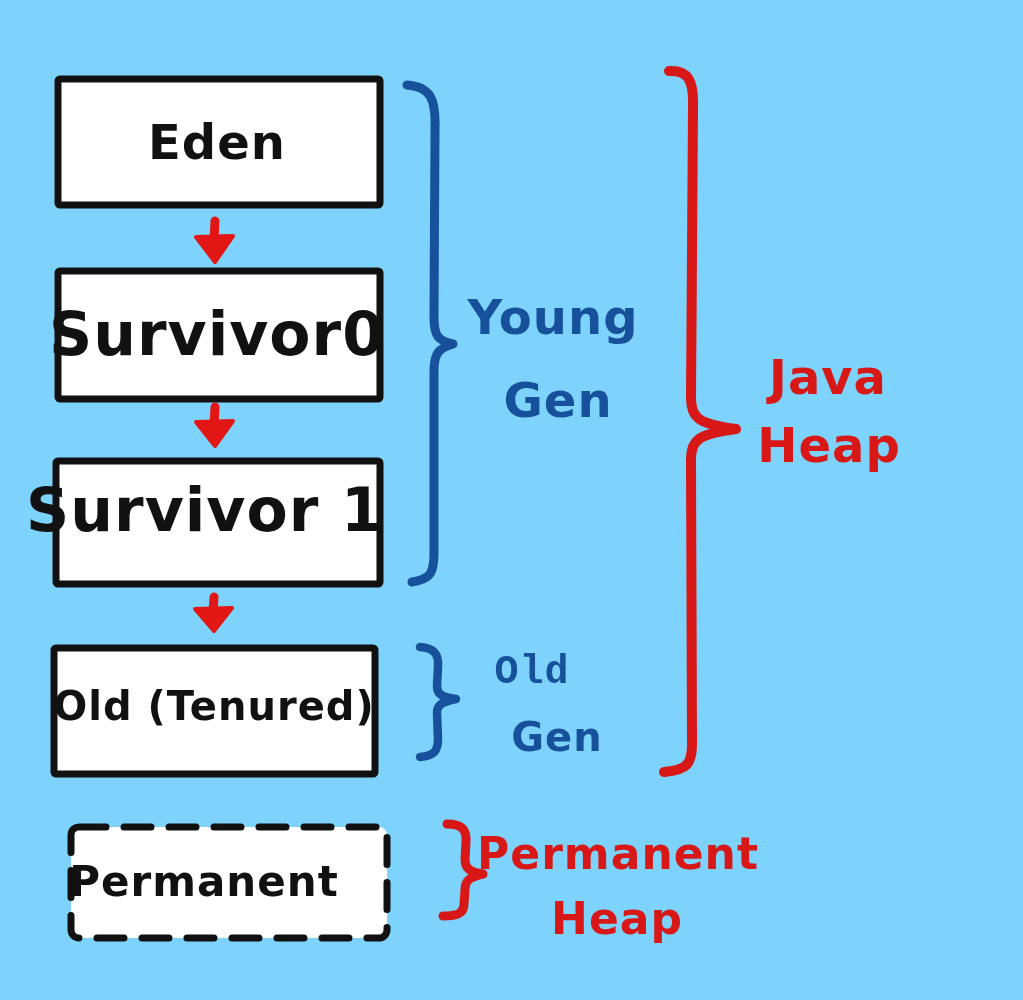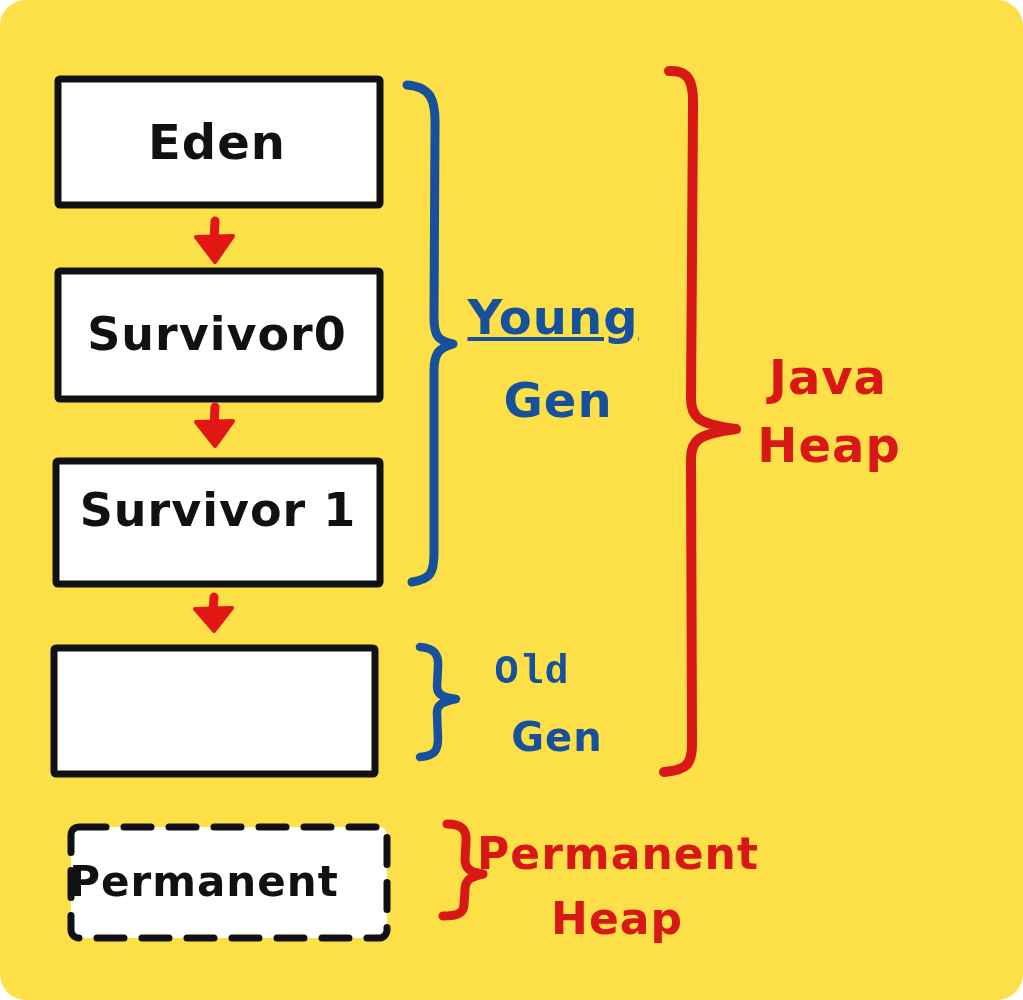--- a/index.html
+++ b/index.html
@@ -1,38 +1,37 @@
 <!DOCTYPE html>
 <html><head>
 <meta charset="utf-8">
 <style>
   html,body{margin:0;padding:0;background:#ffffff;}
   .canvas{
     position:relative;
     width:1023px;height:1000px;
-    background:#fde047;
+    background:#7dd3fc;
     font-family:"DejaVu Sans", sans-serif;
     overflow:hidden;
-    border-radius:26px;
   }
   .strokes{position:absolute;left:0;top:0;}
   .lbl{
     position:absolute;
     transform:translate(-50%,-50%);
     white-space:nowrap;
     font-weight:700;
     color:#111111;
     letter-spacing:1px;
     line-height:1;
     user-select:none;
   }
   .blue{color:#17519c;}
   .red{color:#d81717;}
   .fs48{font-size:48px;}
-  .fs46{font-size:46px;}
+  .fs46{font-size:60px;}
   .fs44{font-size:44px;}
   .fs42{font-size:42px;}
   .fs40{font-size:40px;}
 </style>
 </head>
 <body>
 
 <div class="canvas">
 
   <svg class="strokes" width="1023" height="1000" viewBox="0 0 1023 1000">
@@ -88,24 +87,25 @@
              C 462 824, 467 830, 466 842
              L 465 859
              C 465 868, 469 872, 483 874
              C 469 877, 465 881, 465 890
              L 464 904
              C 464 913, 458 916, 443 916" fill="none" stroke="#d81717" stroke-width="9" stroke-linecap="round" stroke-linejoin="round"></path>
   </svg>
 
   <div class="lbl fs48" style="left:217px;top:142px;">Eden</div>
   <div class="lbl fs46" style="left:217px;top:334px;">Survivor0</div>
-  <div class="lbl fs46" style="left:218px;top:510px;">Survivor 1</div>
+  <div class="lbl fs46" style="left:205px;top:510px;">Survivor 1</div>
+  <div class="lbl fs40" style="left:214px;top:706px;">Old (Tenured)</div>
   <div class="lbl fs42" style="left:204px;top:882px;">Permanent</div>
 
-  <div class="lbl blue fs48" style="left:553px;top:317px;text-decoration:underline;">Young</div>
+  <div class="lbl blue fs48" style="left:553px;top:317px;">Young</div>
   <div class="lbl blue fs48" style="left:558px;top:400px;">Gen</div>
 
   <div class="lbl blue fs40" style="left:532px;top:673px;font-family:Liberation Mono, monospace;">Old</div>
   <div class="lbl blue fs40" style="left:557px;top:737px;">Gen</div>
 
   <div class="lbl red fs48" style="left:828px;top:352px;margin-top:25px;">Java</div>
   <div class="lbl red fs48" style="left:829px;top:445px;">Heap</div>
 
   <div class="lbl red fs44" style="left:618px;top:854px;">Permanent</div>
   <div class="lbl red fs44" style="left:617px;top:919px;">Heap</div>

